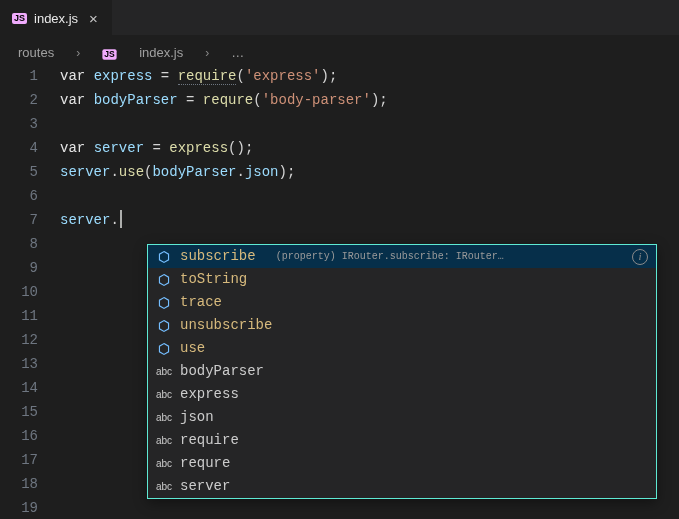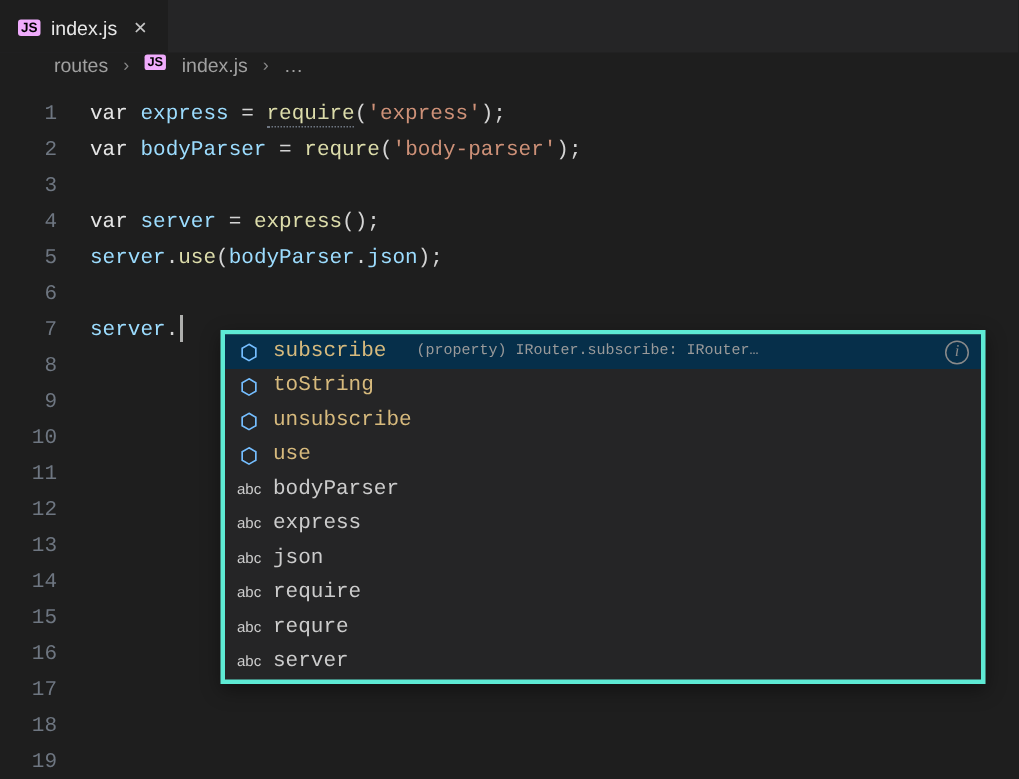--- a/index.html
+++ b/index.html
@@ -45,24 +45,24 @@
       color: #c5c5c5;
       font-size: 15px;
       line-height: 1;
       padding: 0 4px;
       cursor: pointer;
       font-family: Arial, sans-serif;
     }
     .breadcrumbs {
       height: 24px;
       display: flex;
-      align-items: flex-start;
-      padding: 0 36px;
+      align-items: flex-end;
+      padding: 0 18px;
       font-size: 13px;
-      gap: 10px;
+      gap: 22px;
       color: #a0a0a0;
       font-family: "Segoe UI", Arial, sans-serif;
     }
     .breadcrumbs .sep { color: #888; font-size: 12px; }
     .breadcrumbs .js-badge { transform: scale(0.95); }
     .editor {
       position: relative;
       display: flex;
     }
     .gutter {
@@ -93,25 +93,25 @@
       display: inline-block;
       width: 2px;
       height: 18px;
       background: #aeafad;
       vertical-align: text-bottom;
       margin-left: 1px;
     }
 
     .suggest {
       position: absolute;
-      top: 160px;
+      top: 184px;
       left: 147px;
       width: 510px;
       background: #252526;
-      border: 3px solid #5eead4;
+      border: 1px solid #5eead4;
       box-shadow: 0 4px 12px rgba(0,0,0,0.4);
       font-size: 14px;
       line-height: 23px;
     }
     .suggest .item {
       display: flex;
       align-items: center;
       gap: 8px;
       padding: 0 8px;
       height: 23px;
@@ -219,20 +219,28 @@
           </svg>
         </span>
         <span class="lbl">toString</span>
       </div>
       <div class="item">
         <span class="icon-field">
           <svg viewBox="0 0 16 16" fill="none" stroke="#75beff" stroke-width="1.3">
             <path d="M8 1.8l5.2 3v6.4L8 14.2 2.8 11.2V4.8z"></path>
           </svg>
         </span>
+        <span class="lbl">trace</span>
+      </div>
+      <div class="item">
+        <span class="icon-field">
+          <svg viewBox="0 0 16 16" fill="none" stroke="#75beff" stroke-width="1.3">
+            <path d="M8 1.8l5.2 3v6.4L8 14.2 2.8 11.2V4.8z"></path>
+          </svg>
+        </span>
         <span class="lbl">unsubscribe</span>
       </div>
       <div class="item">
         <span class="icon-field">
           <svg viewBox="0 0 16 16" fill="none" stroke="#75beff" stroke-width="1.3">
             <path d="M8 1.8l5.2 3v6.4L8 14.2 2.8 11.2V4.8z"></path>
           </svg>
         </span>
         <span class="lbl">use</span>
       </div>

